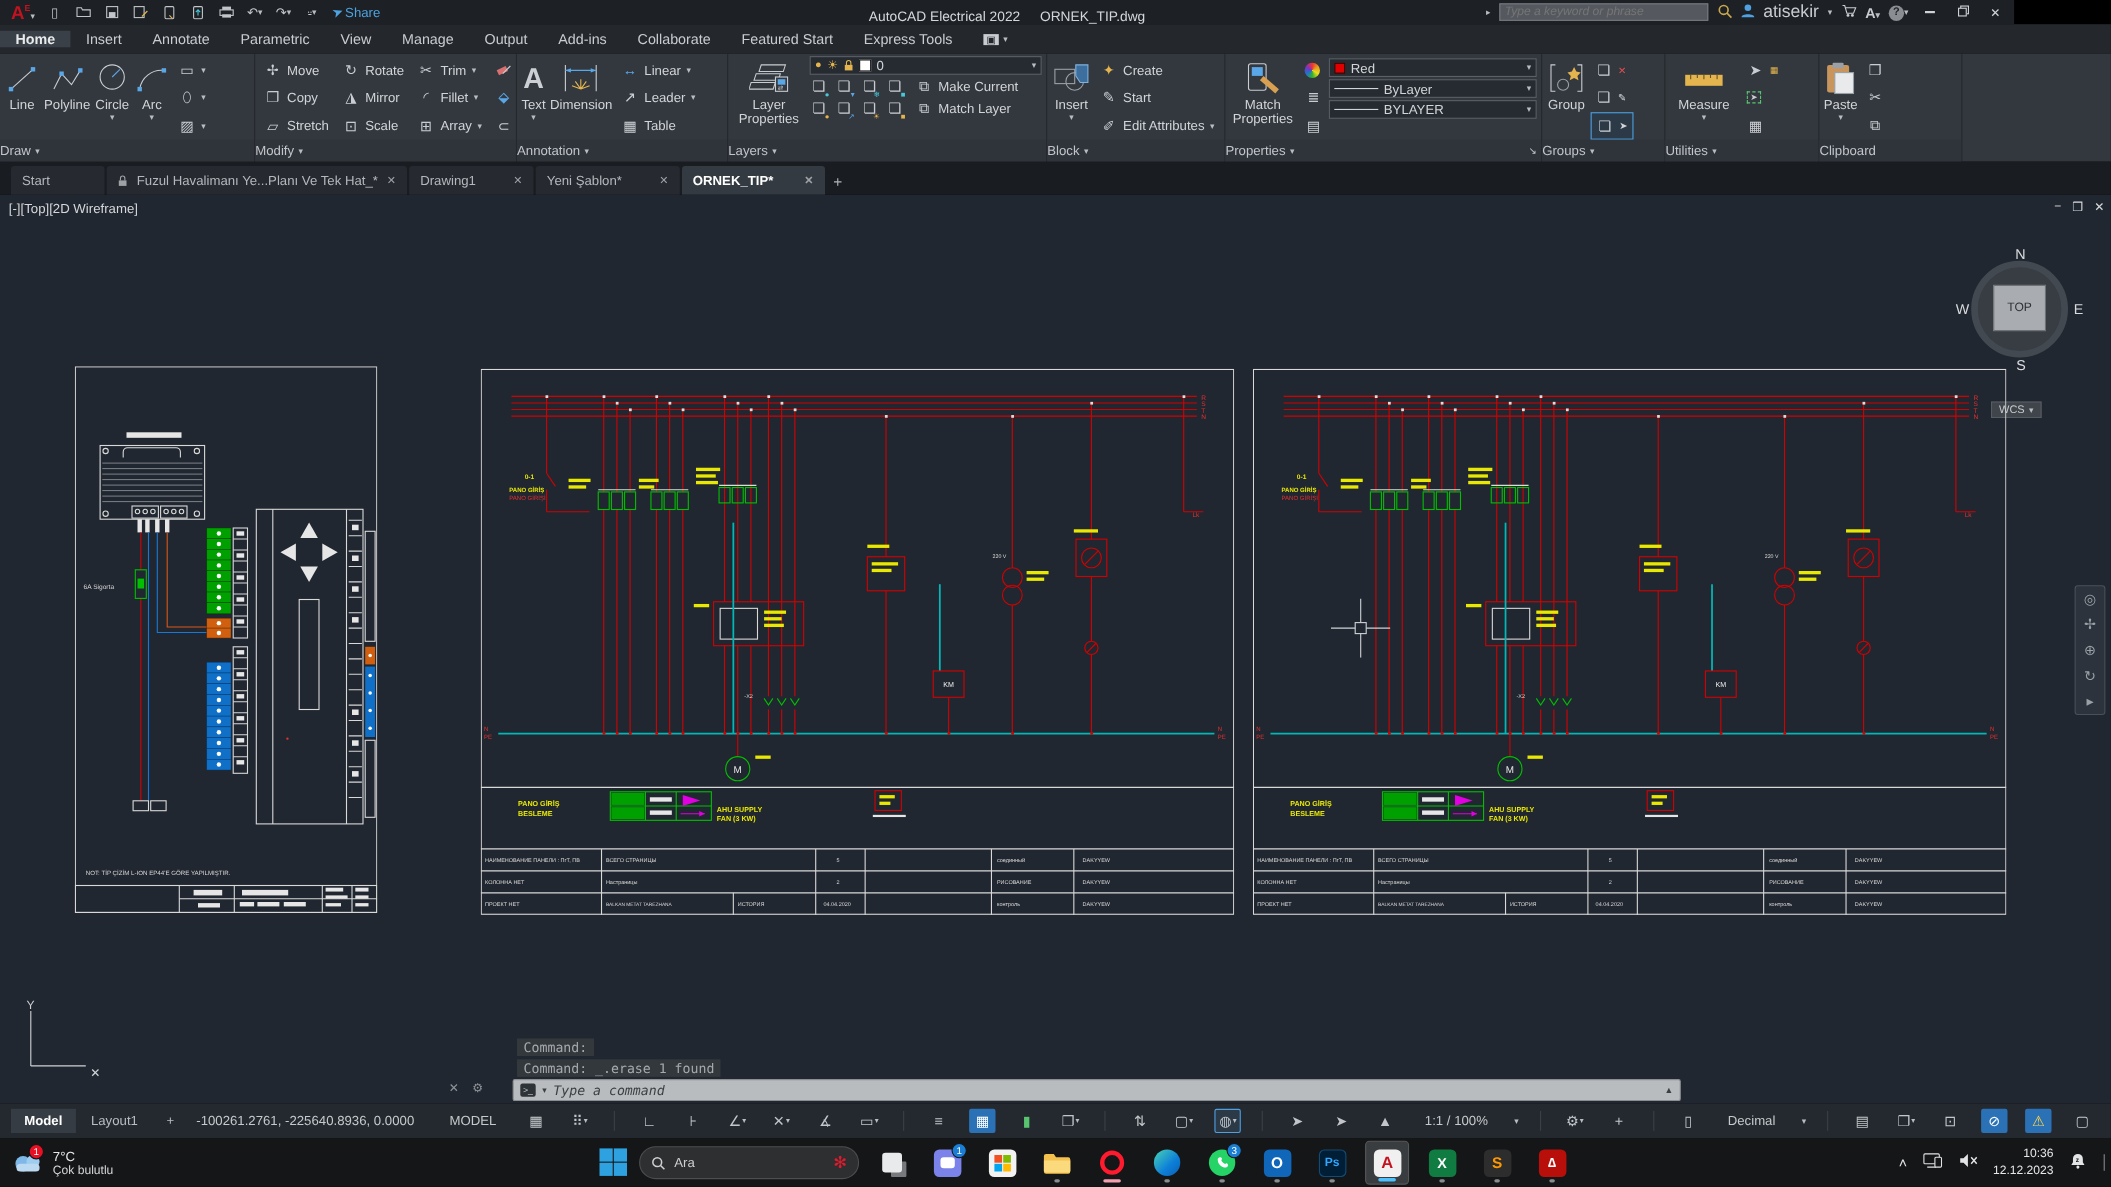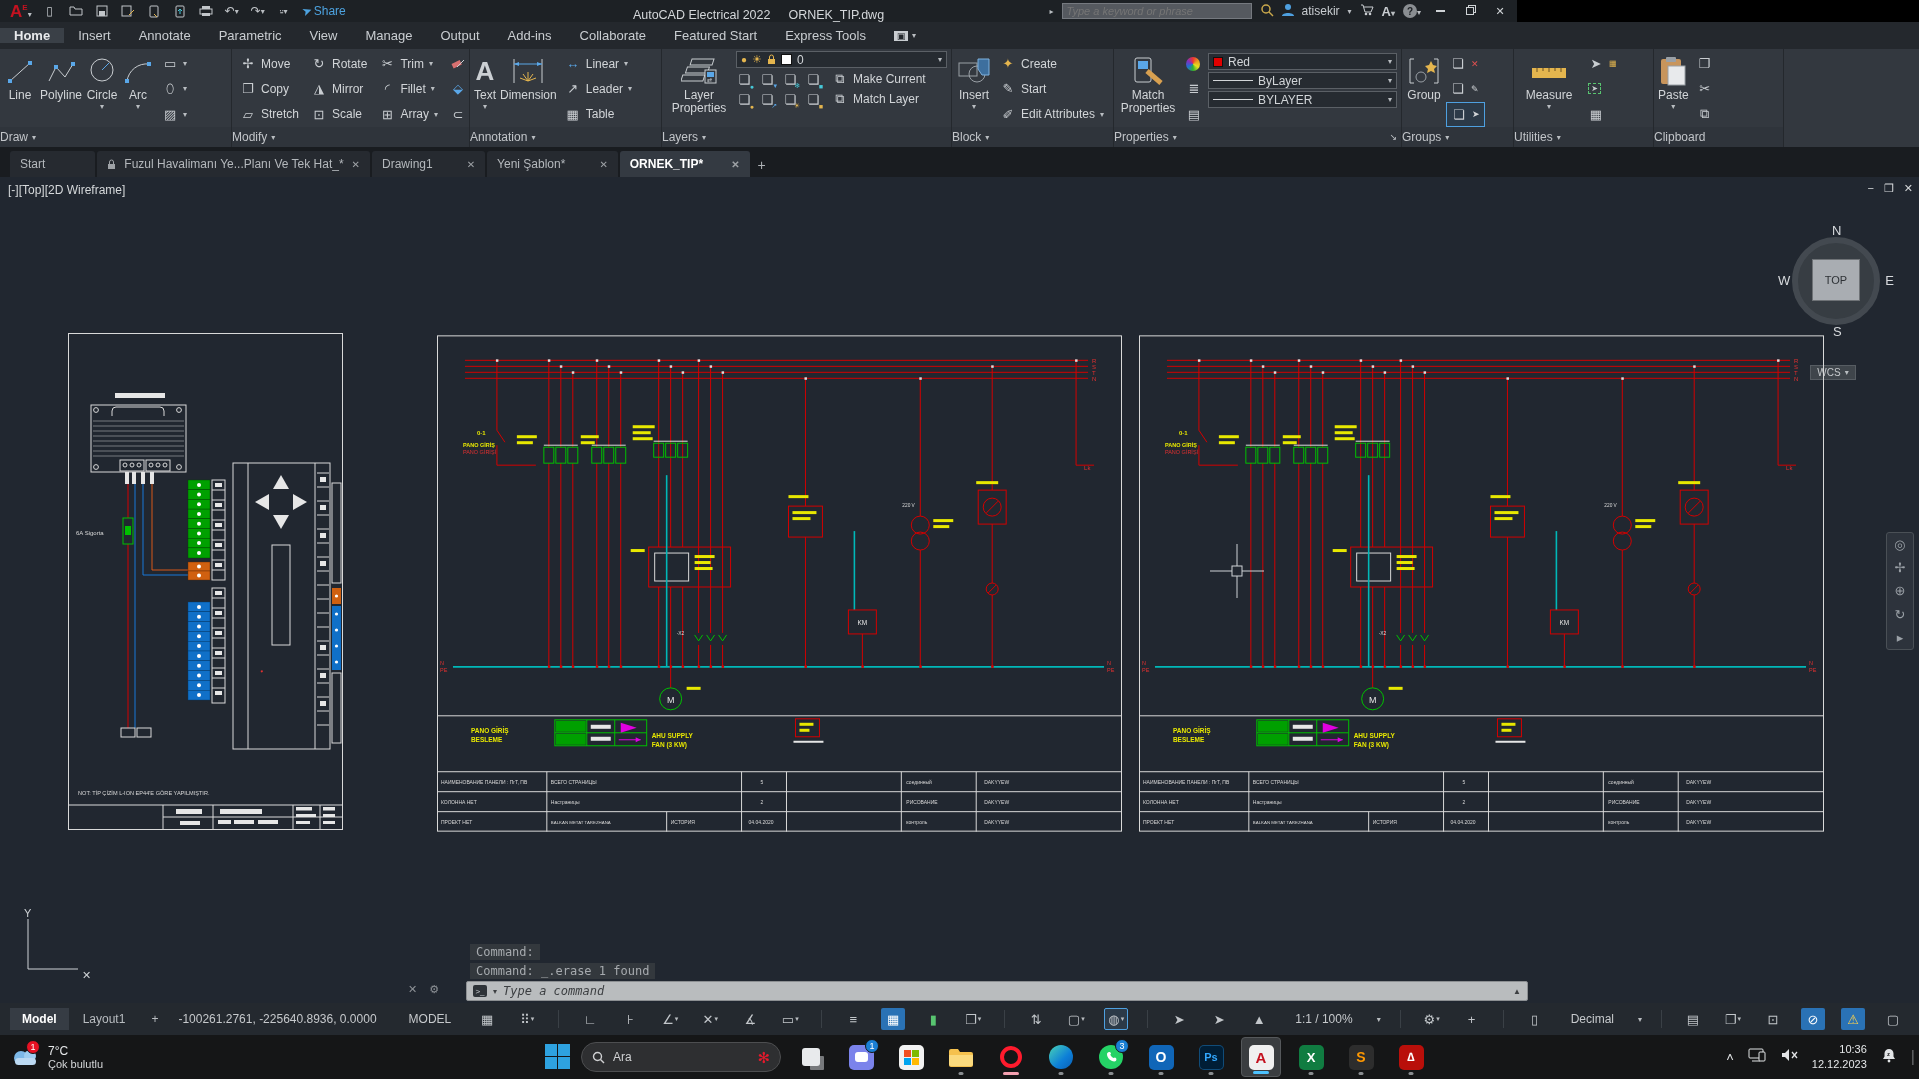--- a/index.html
+++ b/index.html
@@ -1,19 +1,19 @@
 <!DOCTYPE html>
 <html><head>
 <meta charset="utf-8">
 <style>
   *{margin:0;padding:0;box-sizing:border-box}
   html,body{width:1919px;height:1079px;overflow:hidden;background:#000;font-family:"Liberation Sans",sans-serif;-webkit-font-smoothing:antialiased}
   .abs{position:absolute}
   
-  #titlebar{position:absolute;left:0;top:0;width:1517px;height:22px;background:#1d2125;display:flex;align-items:center;color:#c8ccd0;font-size:12px}
+  #titlebar{position:absolute;left:0;top:0;width:1831px;height:22px;background:#1d2125;display:flex;align-items:center;color:#c8ccd0;font-size:12px}
   .qat{display:flex;align-items:center;gap:10px;margin-left:10px}
   .qat .qi{width:16px;height:16px;display:flex;align-items:center;justify-content:center;color:#c2c6ca;font-size:12px}
   .logo-a{font-size:17px;font-weight:bold;color:#c41220;line-height:1}
   .logo-e{font-size:8px;color:#c41220;font-weight:bold;vertical-align:top}
   .share-lbl{color:#4da3e0;margin-left:2px}
   #tb-title{position:absolute;left:0;right:0;top:0;height:22px;display:flex;align-items:flex-end;justify-content:center;gap:18px;color:#d4d7da;font-size:12.5px;pointer-events:none}
   #tb-right{position:absolute;right:0;top:0;height:22px;display:flex;align-items:center;gap:8px;padding-right:6px}
   #search-box{width:190px;height:16px;background:#55595f;border:1px solid #75797f;color:#23262a;font-style:italic;font-size:11px;padding:0 4px;font-family:"Liberation Sans",sans-serif}
   .winbtn{width:22px;height:18px;display:flex;align-items:center;justify-content:center;color:#cfd3d6;font-size:11px}
   .min-glyph{display:inline-block;width:9px;border-bottom:2px solid #cfd3d6}
@@ -166,21 +166,21 @@
     <span class="dd">▸</span>
     <input id="search-box" placeholder="Type a keyword or phrase" style="">
     <span><svg width="14" height="14">
           <circle cx="6" cy="6" r="4" fill="none" stroke="#c9a84c" stroke-width="1.5"></circle>
           <path d="M9 9 L13 13" stroke="#c9a84c" stroke-width="1.5"></path>
         </svg></span>
     <span><svg width="12" height="13">
           <circle cx="6" cy="4" r="3" fill="#4ea0e0"></circle>
           <path d="M0 13 C0 9 12 9 12 13 Z" fill="#4ea0e0"></path>
         </svg></span>
-    <span style="font-size:12px">atisekir</span>
+    <span style="font-size:16px">atisekir</span>
     <span class="dd">▾</span>
     <span><svg width="14" height="13">
           <path d="M1 2 L3 2 L5 9 L11 9 L13 4 L4 4" fill="none" stroke="#c9cdd1"></path>
           <circle cx="6" cy="11" r="1.3" fill="#c9cdd1"></circle>
           <circle cx="10" cy="11" r="1.3" fill="#c9cdd1"></circle>
         </svg></span>
     <span style="font-size:13px;font-weight:bold">A<span class="dd">▾</span></span>
     <span><span style="display:inline-flex;width:14px;height:14px;border-radius:50%;background:#8a8e92;color:#1d2125;font-size:10px;font-weight:bold;align-items:center;justify-content:center">?</span><span class="dd">▾</span></span>
     <span class="winbtn">
         <span class="min-glyph"></span>

